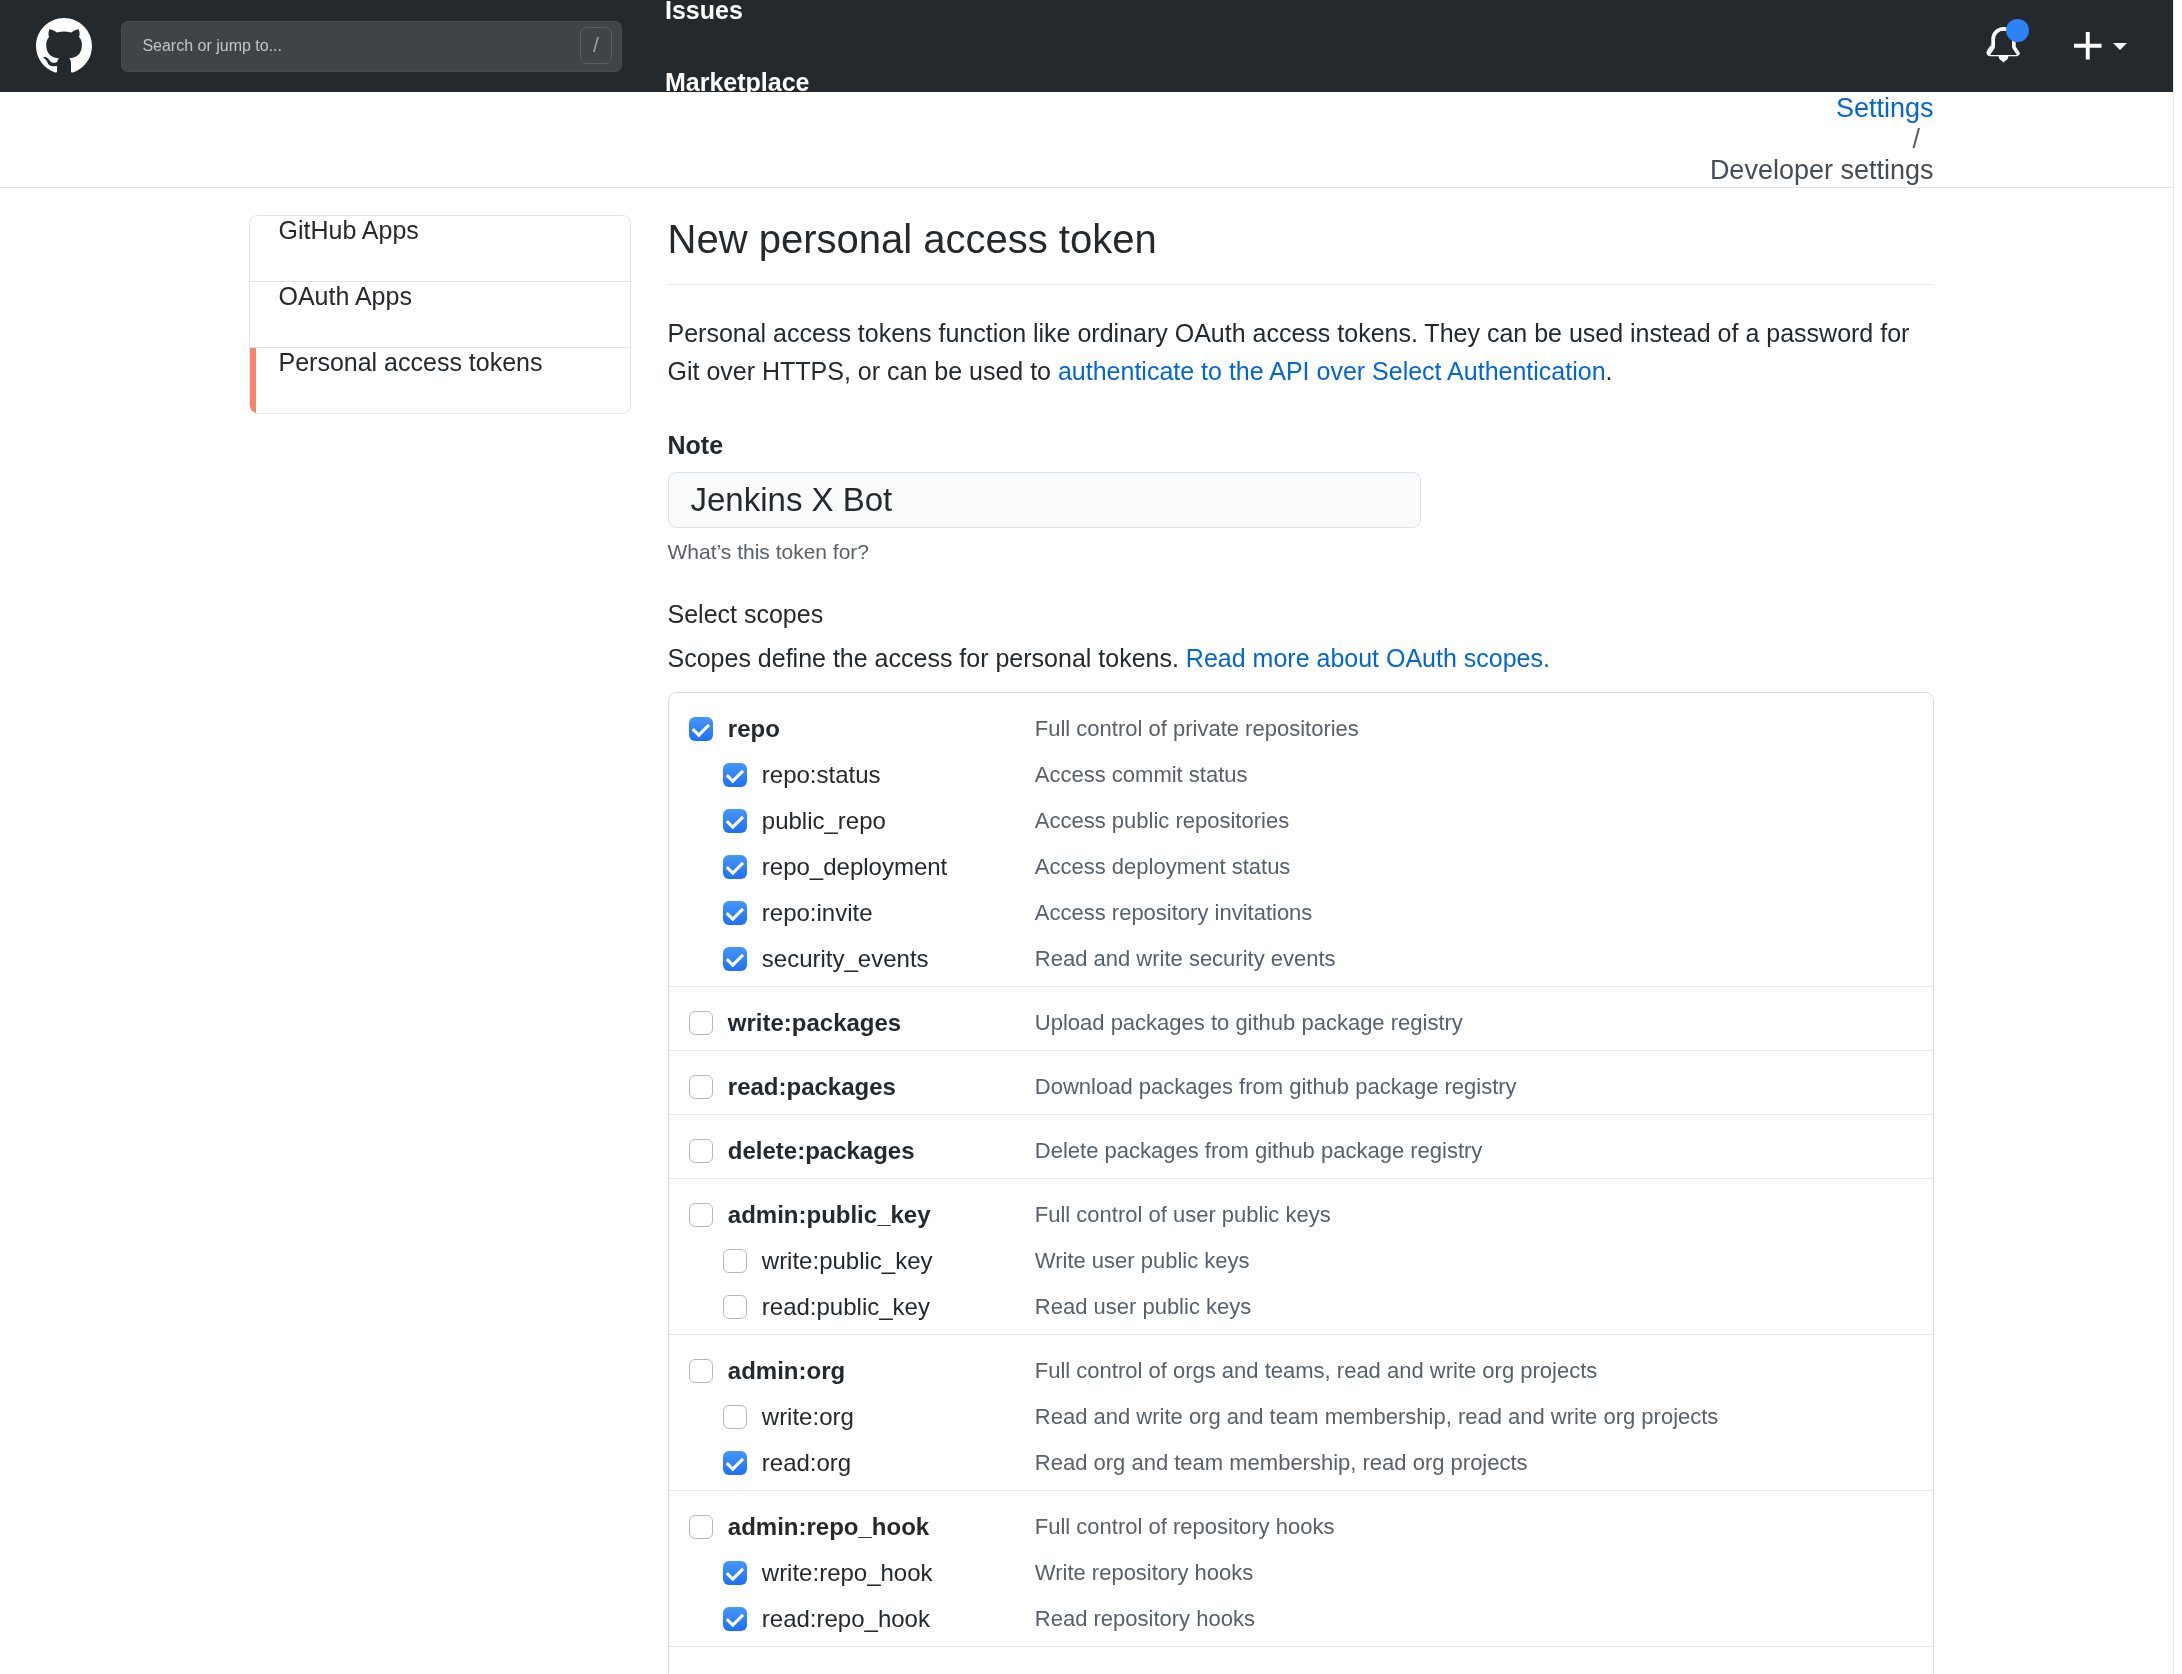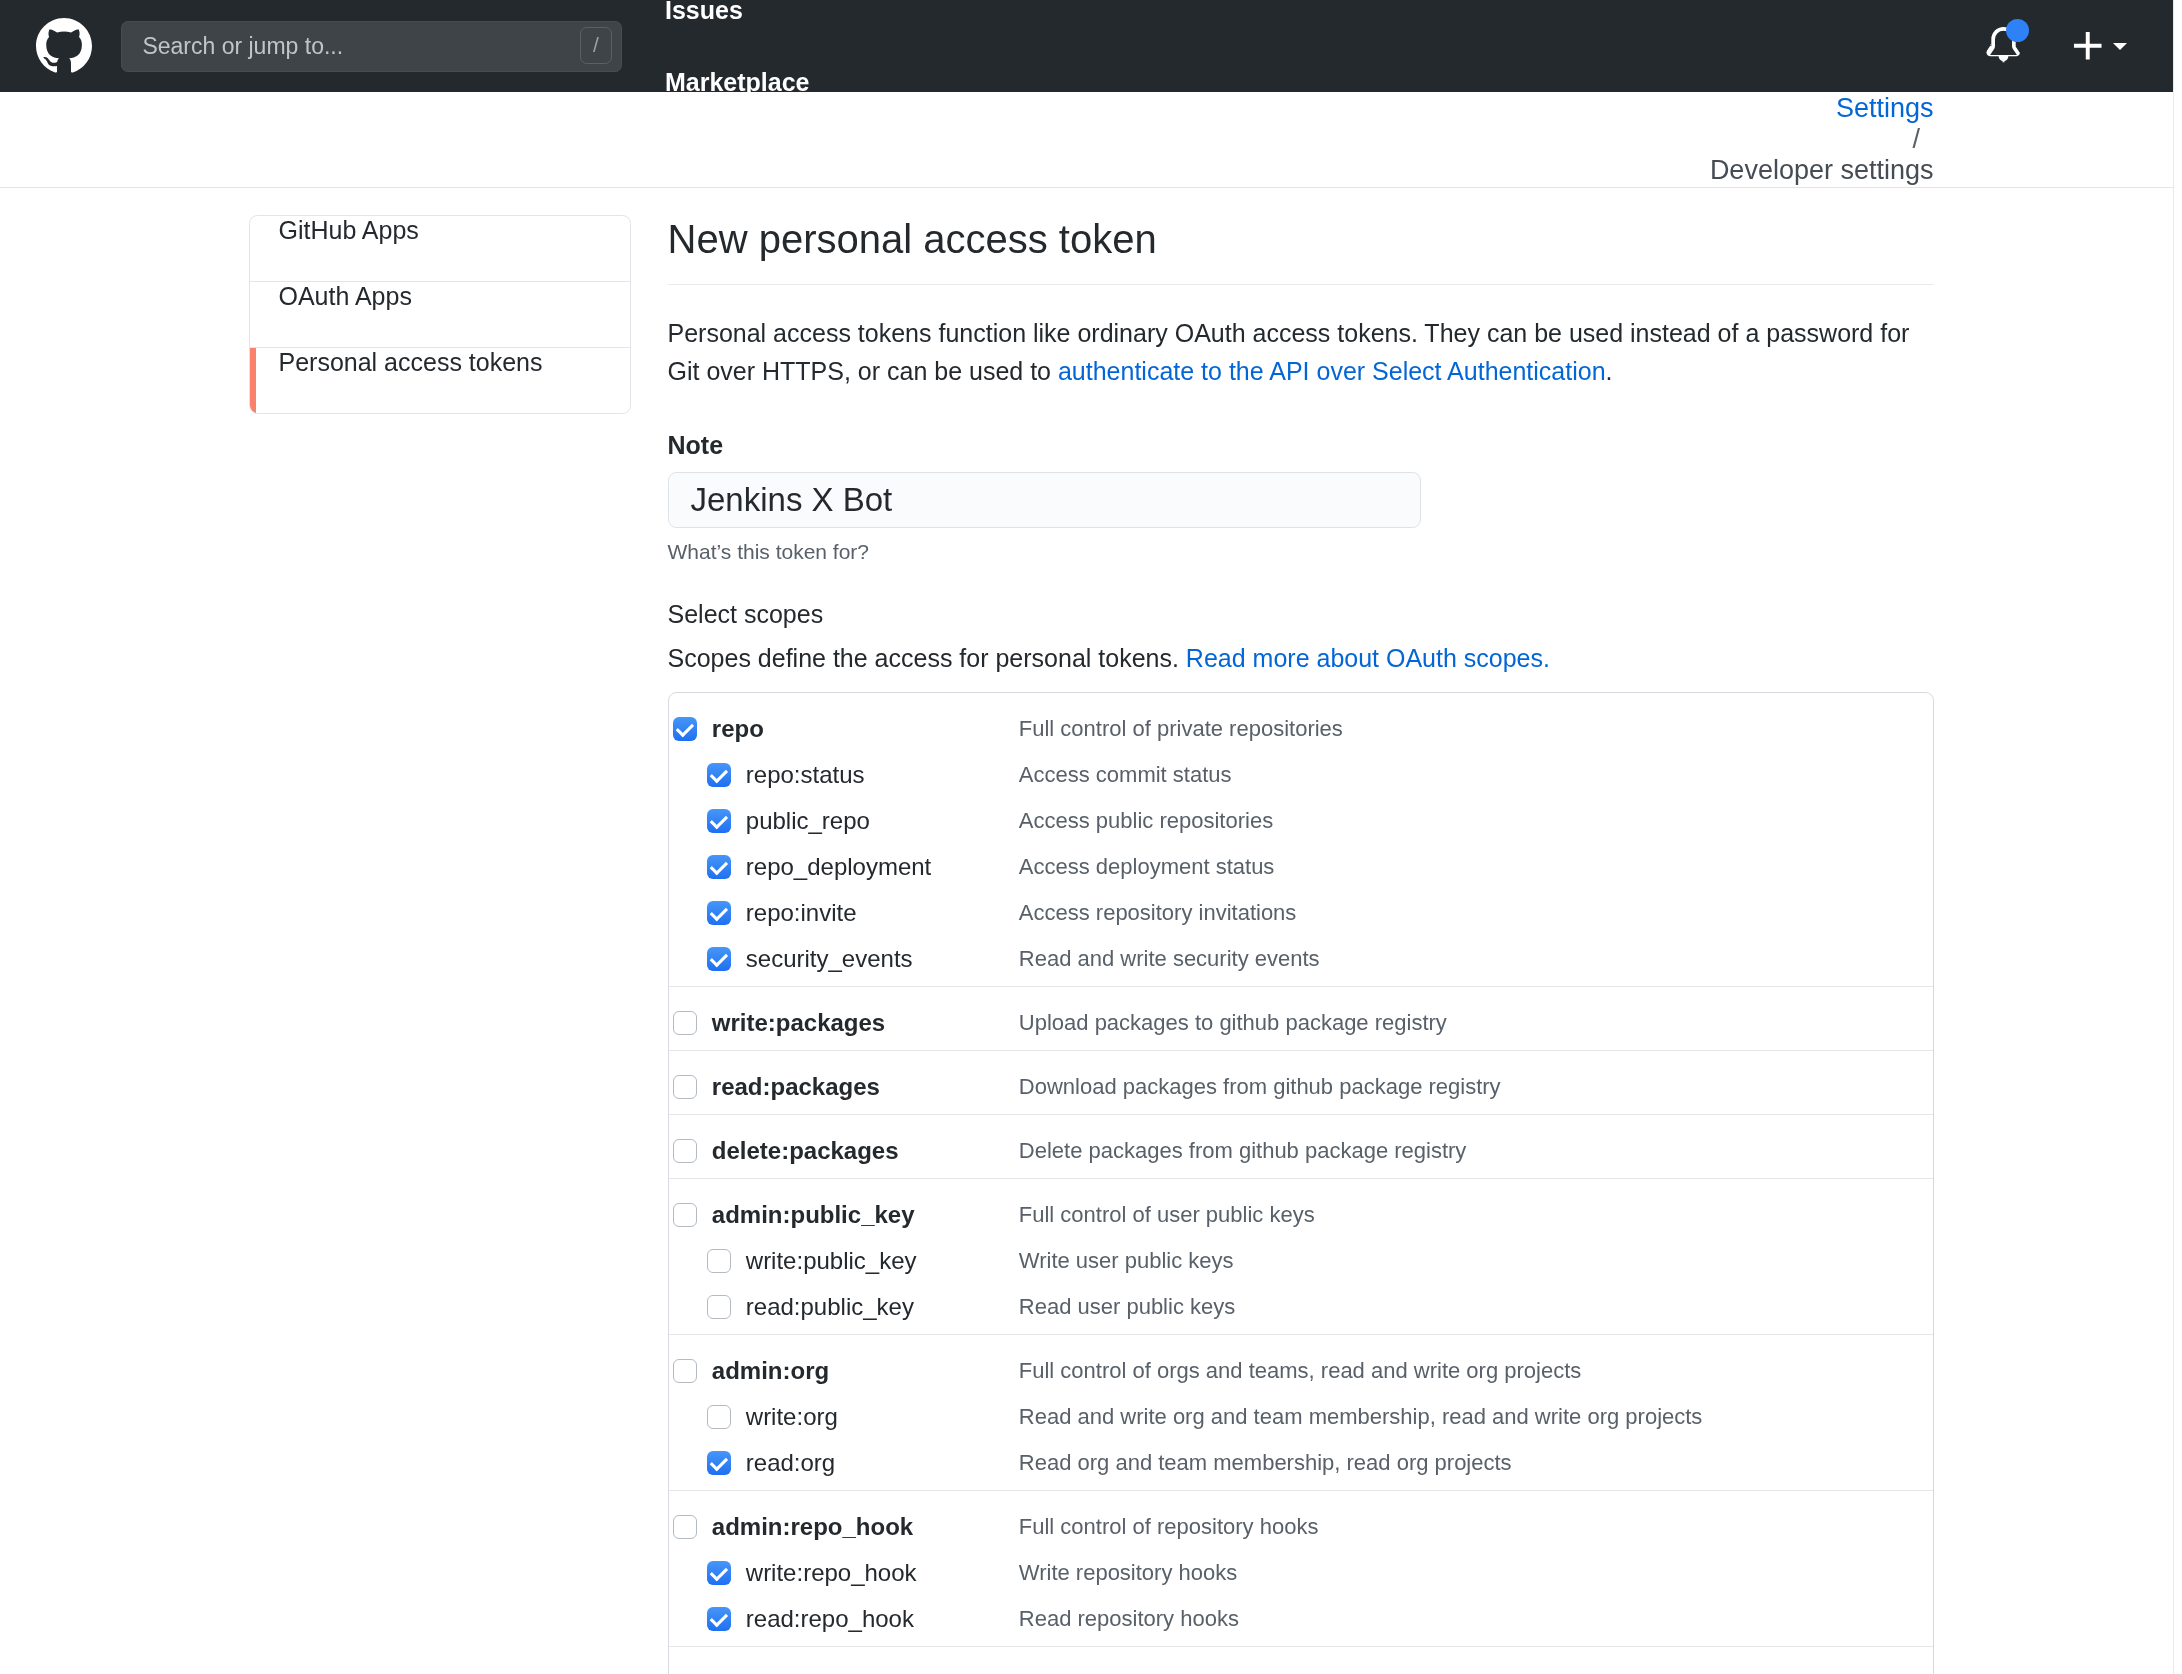--- a/index.html
+++ b/index.html
@@ -5,21 +5,21 @@
   html,body { margin:0; padding:0; background:#fff; }
   body {
     width:2182px; height:1675px; overflow:hidden; position:relative;
     font-family:"Liberation Sans","DejaVu Sans",sans-serif; color:#24292e;
   }
   
   .topnav { height:92px; background:#24292e; display:flex; align-items:center; padding:0 36px; box-sizing:border-box; }
   .logo svg { width:56px; height:56px; fill:#fff; display:block; }
   .search-box { position:relative; margin-left:29px; width:501px; height:51px; flex:none; }
   .search-input { width:100%; height:100%; box-sizing:border-box; background:#3f4448; border:0.9px solid #464c52;
-    border-radius:6.8px; color:#fff; font-size:23px; padding:0 63px 0 20.4px; outline:none; font-family:inherit; }
+    border-radius:6.8px; color:#fff; font-size:16px; padding:0 63px 0 20.4px; outline:none; font-family:inherit; }
   .search-input::placeholder { color:#c0c5ca; opacity:1; }
   .slash-hint { position:absolute; right:10.2px; top:6px; width:32px; height:37px; border:1.7px solid #5a6066; border-radius:6.8px;
     color:#9aa1a8; font-size:21px; display:flex; align-items:center; justify-content:center; box-sizing:border-box; }
   .main-nav { display:flex; margin-left:43px; gap:43px;flex-direction:column; }
   .nav-item { color:#fff; font-weight:700; font-size:25px; text-decoration:none; white-space:nowrap; cursor:pointer; }
   .nav-spacer { flex:1; }
   .bell-wrap { position:relative; margin-right:49px; cursor:pointer; }
   .bell-wrap svg { width:39px; height:39px; fill:#fff; display:block; }
   .notif-dot { position:absolute; top:-7.7px; right:-6px; width:23px; height:23px; border-radius:50%; background:#2f81f7; }
   .plus-wrap { display:flex; align-items:center; gap:9.4px; margin-right:19px; cursor:pointer; }
@@ -43,21 +43,21 @@
   .intro { font-size:25px; line-height:38px; margin-top:29px; }
   a.inline-link { color:#0366d6; text-decoration:none; cursor:pointer; }
   .field-label { font-size:25px; font-weight:700; margin-top:41px; }
   .note-input { display:block; margin-top:12px; width:753px; height:56px; box-sizing:border-box; background:#fafbfc;
     border:1.7px solid #dfe2e5; border-radius:8.5px; font-size:33px; color:#24292e; padding:0 22px; font-family:inherit; outline:none; }
   .field-help { font-size:21px; color:#586069; margin-top:12px; }
   .scopes-heading { font-size:25px; font-weight:400; margin-top:36px; }
   .scopes-intro { font-size:25px; margin-top:15.3px; }
   
   .scope-list { margin-top:19px; border:1.7px solid #d6dade; border-radius:8.5px; background:#fff; }
-  .scope-group { padding:22px 22px 12px 4px; }
+  .scope-group { padding:22px 22px 12px 20px; }
   .scope-group + .scope-group { border-top:1.7px solid #e4e7ea; }
   .scope-row { display:flex; align-items:center; min-height:29px; }
   .scope-row.child { margin-left:34px; margin-top:17px; }
   .checkbox { width:24px; height:24px; flex:none; border-radius:6px; box-sizing:border-box; margin-right:15.3px; cursor:pointer; }
   .checkbox.unchecked { background:#fff; border:1.7px solid #b4bac1; }
   .checkbox.checked { background:linear-gradient(180deg,#4796f8,#1e70f2); }
   .checkbox.checked::after { content:""; display:block; width:6.8px; height:12.8px; border:solid #fff; border-width:0 3.4px 3.4px 0;
     transform:rotate(45deg); margin:2.6px 0 0 7.7px; }
   .scope-label-box { flex:none; }
   .scope-row.top .scope-label-box { width:307px; }

